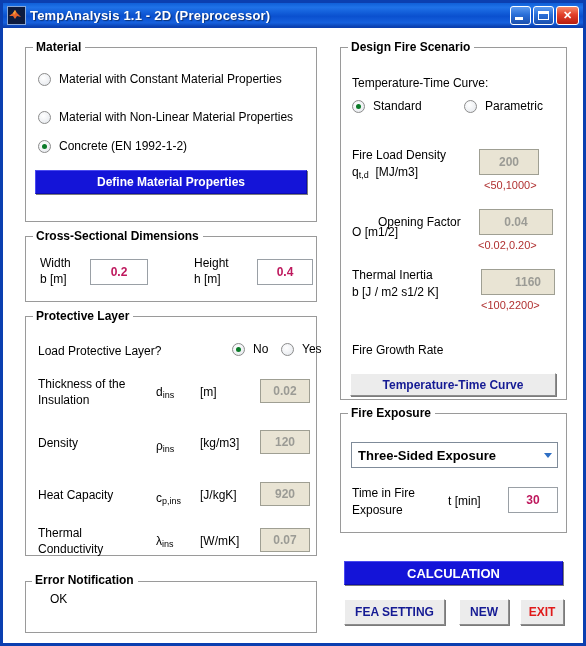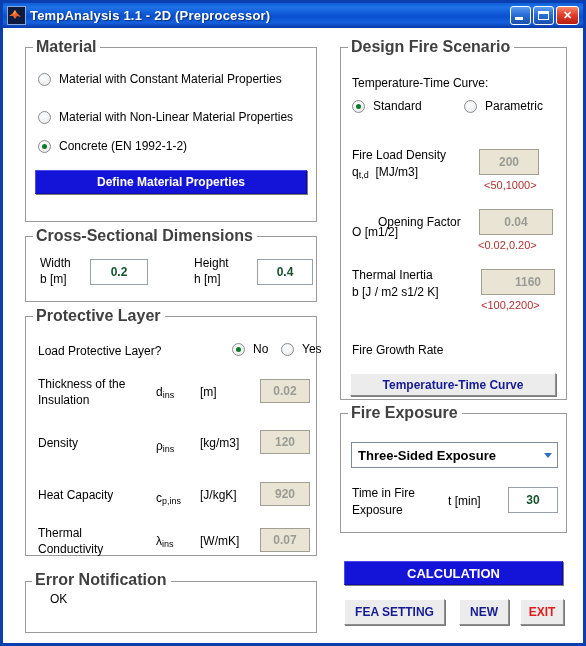--- a/index.html
+++ b/index.html
@@ -116,22 +116,22 @@
     box-sizing: border-box;
     border: 1px solid #9a9a9a;
     background: transparent;
   }
   .group > .legend {
     position: absolute;
     top: -8px;
     left: 7px;
     background: #ffffff;
     padding: 0 4px 0 3px;
-    color: #404040;
-    font-size: 16px;
+    color: #000000;
+    font-size: 12px;
     font-weight: bold;
     white-space: nowrap;
     line-height: 14px;
   }
 
   
   .lbl {
     position: absolute;
     font-size: 12px;
     color: #000000;
@@ -172,21 +172,21 @@
     margin-left: 8px;
     white-space: nowrap;
   }
 
   
   .field {
     position: absolute;
     box-sizing: border-box;
     border: 1px solid #9aa0a6;
     background: #ffffff;
-    color: #14532d;
+    color: #be185d;
     font-size: 12px;
     font-weight: bold;
     display: flex;
     align-items: center;
     justify-content: center;
     line-height: 1;
   }
   .field.disabled {
     background: #e9e4d4;
     border-color: #9f9f93;

